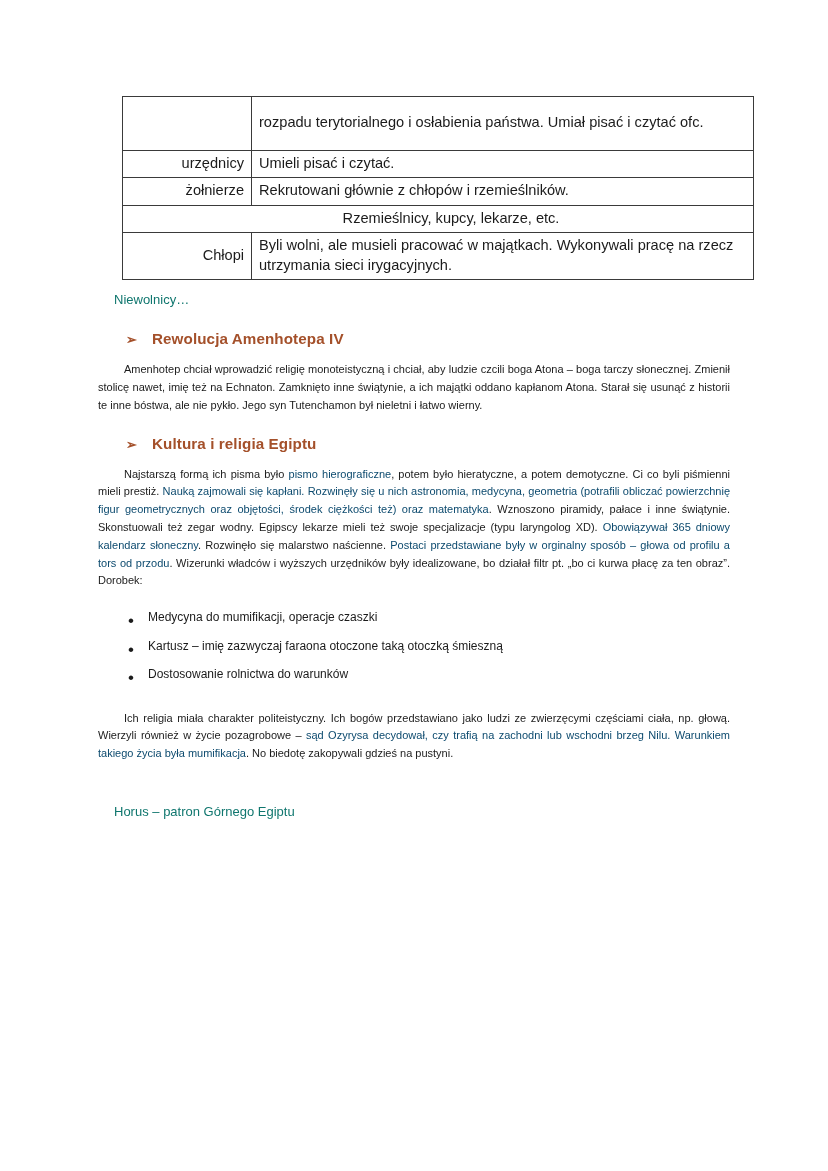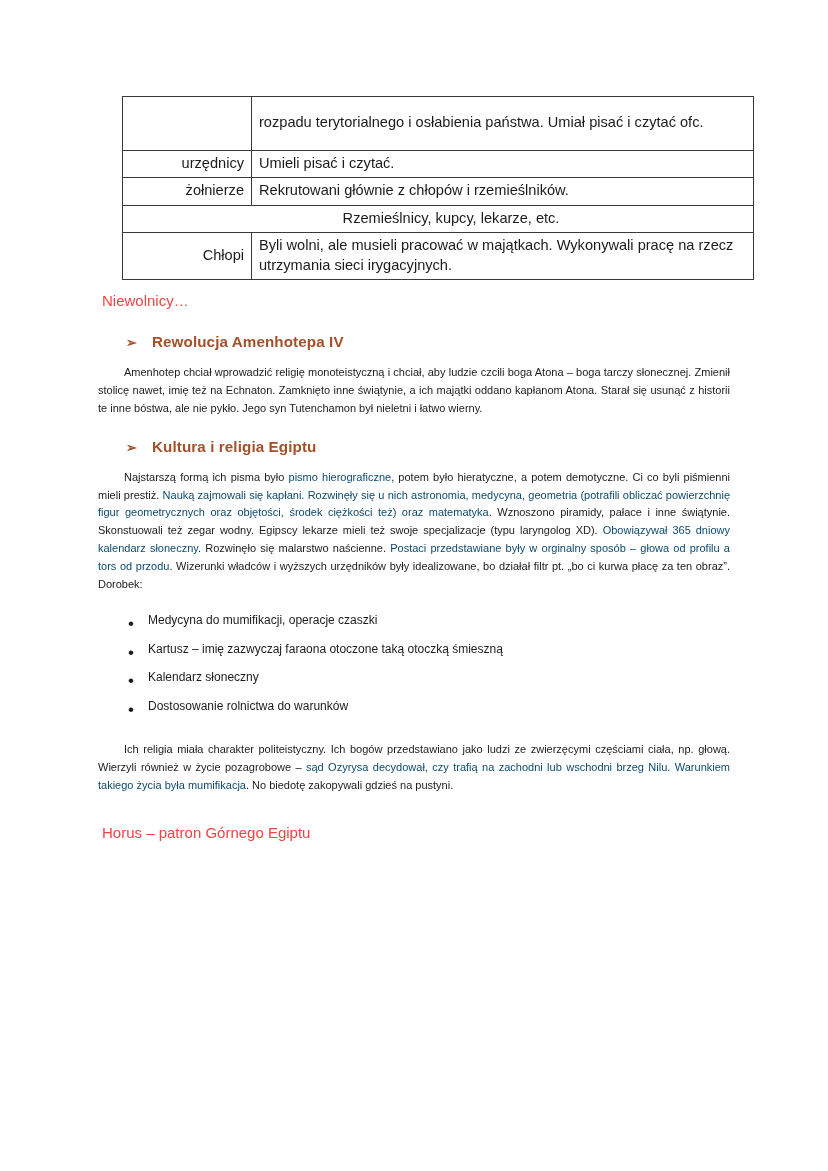--- a/index.html
+++ b/index.html
@@ -56,24 +56,24 @@
   
   .para {
     font-size: 11px;
     line-height: 1.62;
     text-align: justify;
     margin: 0;
     color: #1b1b1b;
   }
   .para.indent { text-indent: 26px; }
   .plain-line {
-    font-size: 15px;
+    font-size: 13px;
     line-height: 1.62;
-    margin: 4px;
-    color: #ef4444;
+    margin: 16px;
+    color: #0f766e;
   }
 
   .after-table { margin-top: 9px; }
 
   .hl { color: #0c4a6e; }
 
   
   .arrow-heading {
     display: flex;
     align-items: baseline;
@@ -164,21 +164,20 @@
     <span class="htext">Kultura i religia Egiptu</span>
   </div>
 
   <div class="heading-gap"></div>
 
   <p class="para indent"><span>Najstarszą formą ich pisma było </span><span class="hl">pismo hierograficzne</span><span>, potem było hieratyczne, a potem demotyczne. Ci co byli piśmienni mieli prestiż. </span><span class="hl">Nauką zajmowali się kapłani. Rozwinęły się u nich astronomia, medycyna, geometria (potrafili obliczać powierzchnię figur geometrycznych oraz objętości, środek ciężkości też) oraz matematyka</span><span>. Wznoszono piramidy, pałace i inne świątynie. Skonstuowali też zegar wodny.  Egipscy lekarze mieli też swoje specjalizacje (typu laryngolog XD). </span><span class="hl">Obowiązywał 365 dniowy kalendarz słoneczny</span><span>. Rozwinęło się malarstwo naścienne. </span><span class="hl">Postaci przedstawiane były w orginalny sposób – głowa od profilu a tors od przodu</span><span>. Wizerunki władców i wyższych urzędników były idealizowane, bo działał filtr pt. „bo ci kurwa płacę za ten obraz”. Dorobek:</span></p>
 
   <ul class="bullets">
       <li>Medycyna do mumifikacji, operacje czaszki</li>
       <li>Kartusz – imię zazwyczaj faraona otoczone taką otoczką śmieszną</li>
-      <li>Kalendarz słoneczny</li>
       <li>Dostosowanie rolnictwa do warunków</li>
     </ul>
 
   <div class="gap-sm"></div>
 
   <p class="para indent"><span>Ich religia miała charakter politeistyczny. Ich bogów przedstawiano jako ludzi ze zwierzęcymi częściami ciała, np. głową. Wierzyli również w życie pozagrobowe – </span><span class="hl">sąd Ozyrysa decydował, czy trafią na zachodni lub wschodni brzeg Nilu. Warunkiem takiego życia była mumifikacja</span><span>. No biedotę zakopywali gdzieś na pustyni.</span></p>
 
   <div class="gap-md"></div>
 
   <p class="plain-line">Horus – patron Górnego Egiptu</p>

